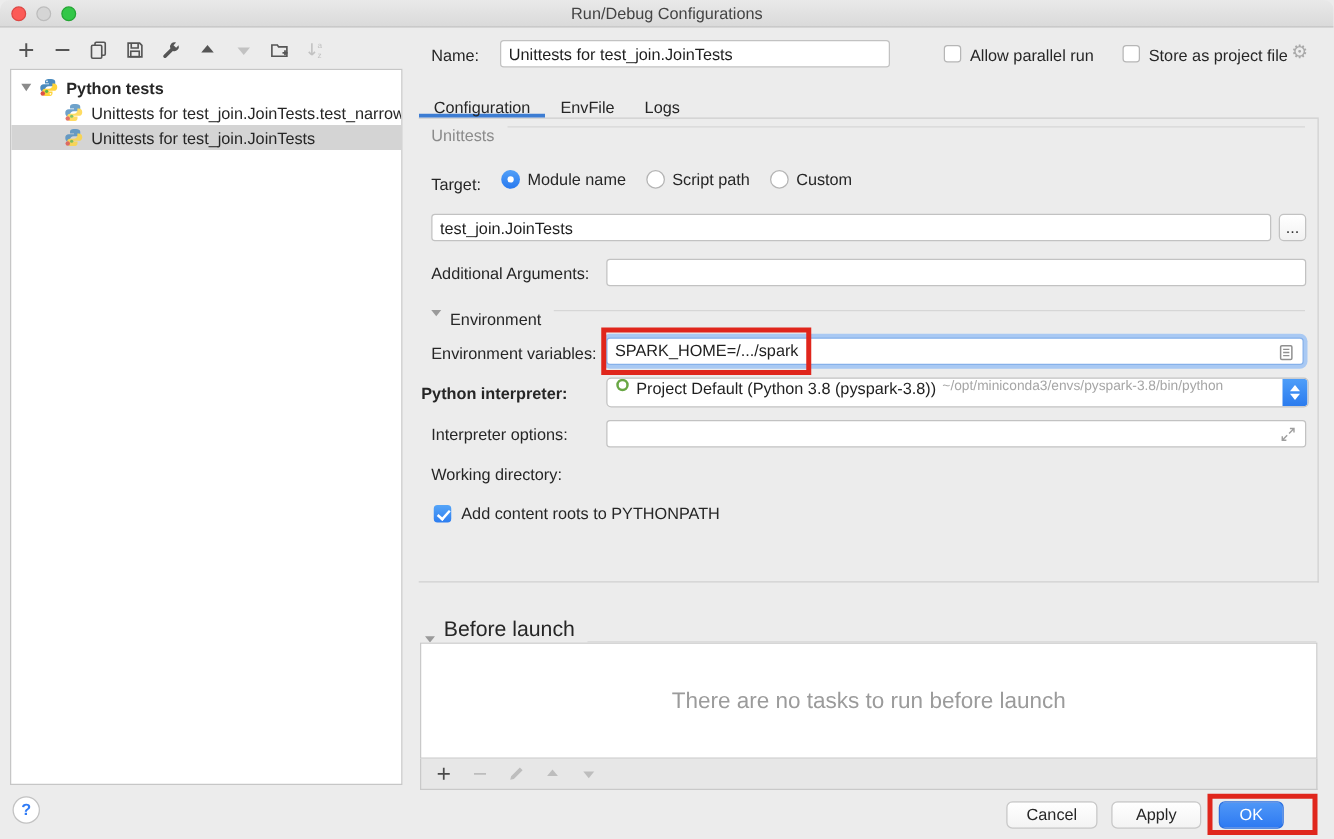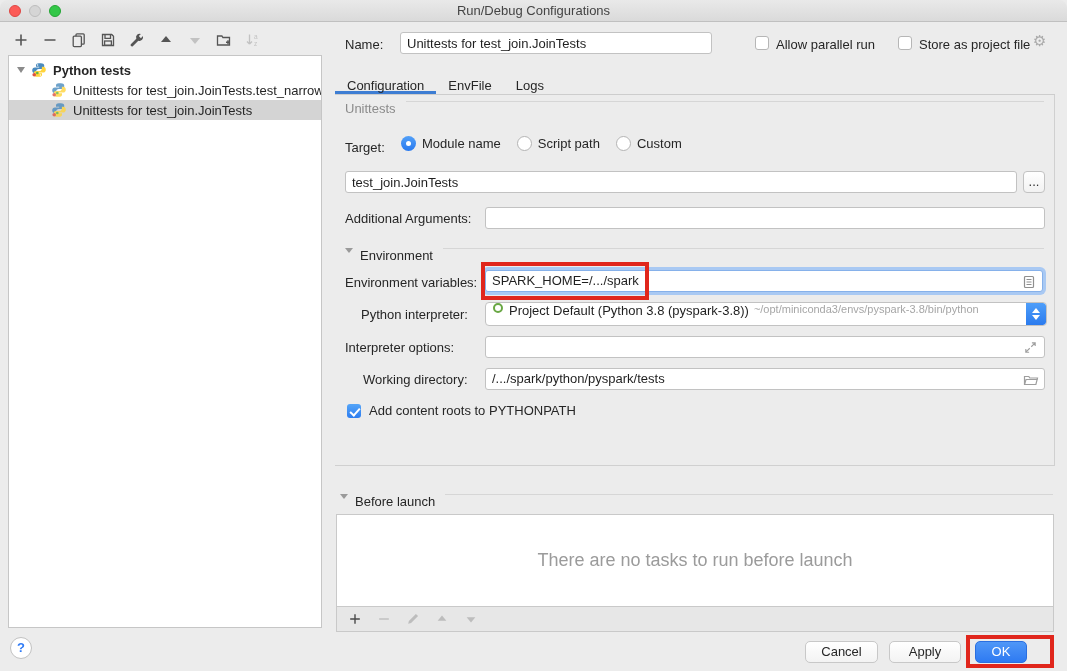--- a/index.html
+++ b/index.html
@@ -64,21 +64,21 @@
   .combo .cv { font-size:13px; color:#1f1f1f; white-space:nowrap; }
   .combo .cp { font-size:11px; color:#a6a6a6; margin-left:5px; white-space:nowrap; overflow:hidden; flex:1; }
   .stepper { width:20px; align-self:stretch; background:linear-gradient(#4e9ef9,#2b7bee); border-radius:0 3px 3px 0;
     display:flex; flex-direction:column; align-items:center; justify-content:center; gap:2px; flex:0 0 20px; }
   .stepper .up { width:0;height:0;border-left:4px solid transparent;border-right:4px solid transparent;border-bottom:5px solid #fff; }
   .stepper .dn { width:0;height:0;border-left:4px solid transparent;border-right:4px solid transparent;border-top:5px solid #fff; }
   .cbrow { position:absolute; display:flex; align-items:center; gap:8px; font-size:13px; color:#262626; }
   .cbrow .cb { position:relative; }
 
   
-  .bl-head { position:absolute; left:340px; top:494px; right:14px; display:flex; align-items:flex-start; font-size:13px; color:#262626; }
+  .bl-head { position:absolute; left:340px; top:494px; right:14px; display:flex; align-items:flex-end; font-size:17px; color:#262626; }
   .bl-head .hline { flex:1; height:1px; background:#d6d6d6; margin-left:10px; }
   .tasks { position:absolute; left:336px; top:514px; width:718px; height:93px; background:#fff; border:1px solid #c9c9c9;
     display:flex; align-items:center; justify-content:center; font-size:18px; color:#9b9b9b; }
   .bl-toolbar { position:absolute; left:336px; top:607px; width:718px; height:25px; background:#e7e7e7;
     border:1px solid #c9c9c9; border-top:none; display:flex; align-items:center; gap:11px; padding-left:9px; }
 
   
   .help { position:absolute; left:10px; top:637px; width:22px; height:22px; border-radius:50%; background:#fff;
     border:1px solid #c2c2c2; color:#2f7bf6; font-size:13px; font-weight:bold; text-align:center; line-height:20px; }
   .btn { position:absolute; height:22px; background:linear-gradient(#fff,#f3f3f3); border:1px solid #c8c8c8; border-radius:5px;
@@ -238,51 +238,42 @@
     <div class="fldbox focused" style="left:150px; top:175px; width:558px;">
       <span style="font-size:13px; line-height:20px;">SPARK_HOME=/.../spark</span>
       <span class="fld-icon">
         <svg width="16" height="16" viewBox="0 0 16 16">
             <rect x="3.5" y="2.5" width="9" height="11" rx="1" stroke="#8f8f8f" stroke-width="1.2" fill="none"></rect>
             <path d="M5.5 5.5h5M5.5 8h5M5.5 10.5h5" stroke="#8f8f8f" stroke-width="1.1" fill="none"></path>
           </svg>
       </span>
     </div>
 
-    <span class="lbl" style="left:26px; top:212px;">Python interpreter:</span>
+    <span class="lbl" style="left:2px; top:212px;font-weight:bold;">Python interpreter:</span>
     <div class="combo" style="left:150px; top:207px; width:562px;">
       <span class="ring"></span>
       <span class="cv">Project Default (Python 3.8 (pyspark-3.8))</span>
       <span class="cp">~/opt/miniconda3/envs/pyspark-3.8/bin/python</span>
       <span class="stepper">
           <span class="up"></span>
           <span class="dn"></span>
         </span>
     </div>
 
     <span class="lbl" style="left:10px; top:245px;">Interpreter options:</span>
     <div class="fldbox" style="left:150px; top:241px; width:560px;">
       <span style="font-size:13px; line-height:20px;"></span>
       <span class="fld-icon">
         <svg width="15" height="15" viewBox="0 0 16 16">
             <path d="M9.5 3h3.5v3.5M13 3L8.8 7.2M6.5 13H3V9.5M3 13l4.2-4.2" stroke="#9e9e9e" stroke-width="1.2" fill="none"></path>
           </svg>
       </span>
     </div>
 
-    <span class="lbl" style="left:10px; top:277px;margin-left:18px;">Working directory:</span>
-    <div class="fldbox" style="left:150px; top:273px; width:560px;">
-      <span style="font-size:13px; line-height:20px;">/.../spark/python/pyspark/tests</span>
-      <span class="fld-icon">
-        <svg width="16" height="16" viewBox="0 0 16 16">
-            <path d="M1.5 12.5v-8h4.3l1 1.5h7.7l-1.6 6.5z" stroke="#9e9e9e" stroke-width="1.2" fill="none"></path>
-            <path d="M1.5 12.5L3 7.5h11.5" stroke="#9e9e9e" stroke-width="1.2" fill="none"></path>
-          </svg>
-      </span>
-    </div>
+    <span class="lbl" style="left:10px; top:277px;">Working directory:</span>
 
     <div class="cbrow" style="left:12px; top:308px;">
       <span class="cb checked"></span>
       <span>Add content roots to PYTHONPATH</span>
     </div>
   </div>
 
   <div class="bl-head">
     <span class="sect-arr"></span>
     <span>Before launch</span>

